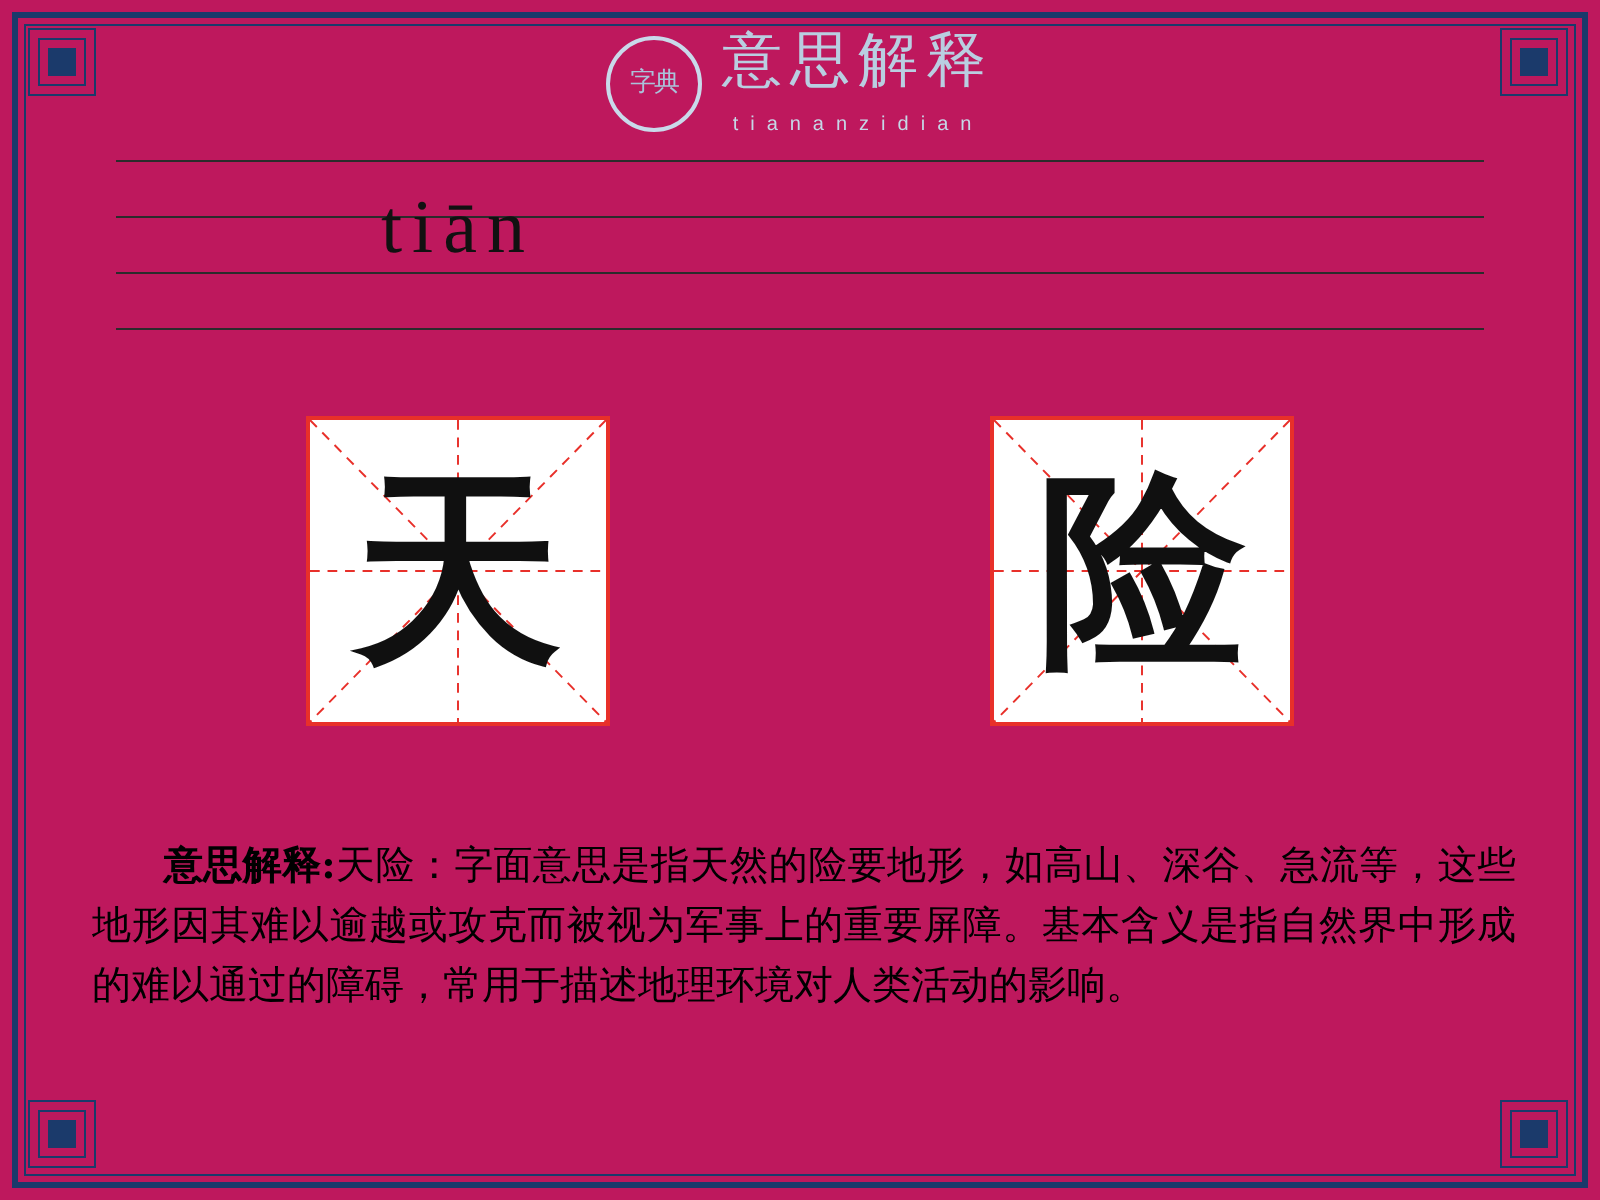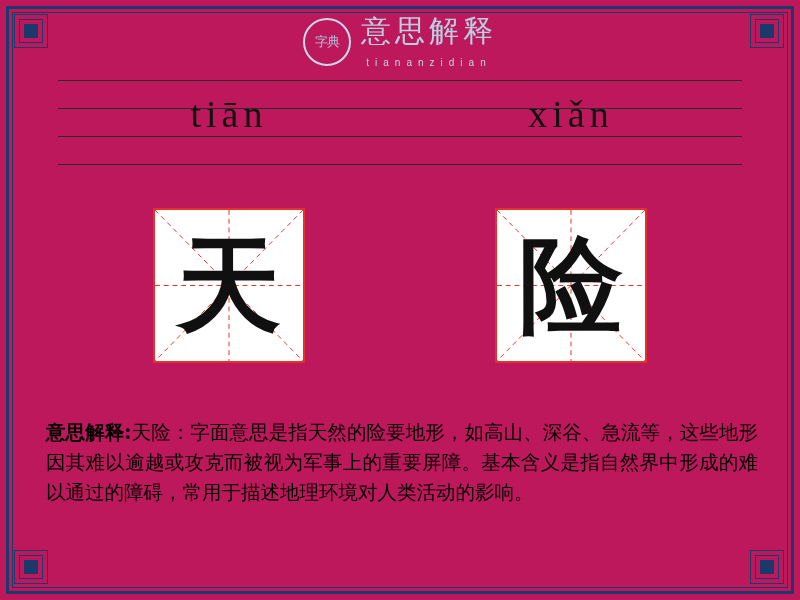--- a/index.html
+++ b/index.html
@@ -191,20 +191,21 @@
     top: 418px;
     width: 712px;
     font-size: 19.5px;
     line-height: 1.55;
     color: #000000;
     font-family: "DejaVu Serif", serif;
     text-align: justify;
   }
   .explain .label {
     font-weight: bold;
+    margin-left: 36px;
   }
 </style>
 </head>
 <body>
 
 <div class="page">
 
   <div class="frame-outer"></div>
   <div class="frame-inner"></div>
 
@@ -239,21 +240,20 @@
 
   <div class="staff">
     <div class="line l1"></div>
     <div class="line l2"></div>
     <div class="line l3"></div>
     <div class="line l4"></div>
   </div>
 
   <div class="pinyin-row">
     <div class="pinyin-cell">tiān</div>
-    <div class="pinyin-cell">xiǎn</div>
   </div>
 
   <div class="chars">
     <div class="char-slot">
       <div class="tianzige">
         <svg class="d" viewBox="0 0 152 155" preserveAspectRatio="none">
           <line x1="0" y1="0" x2="152" y2="155" stroke="#e8302a" stroke-width="1" stroke-dasharray="5,4"></line>
           <line x1="152" y1="0" x2="0" y2="155" stroke="#e8302a" stroke-width="1" stroke-dasharray="5,4"></line>
           <line x1="0" y1="77.5" x2="152" y2="77.5" stroke="#e8302a" stroke-width="1" stroke-dasharray="5,4"></line>
           <line x1="76" y1="0" x2="76" y2="155" stroke="#e8302a" stroke-width="1" stroke-dasharray="5,4"></line>

